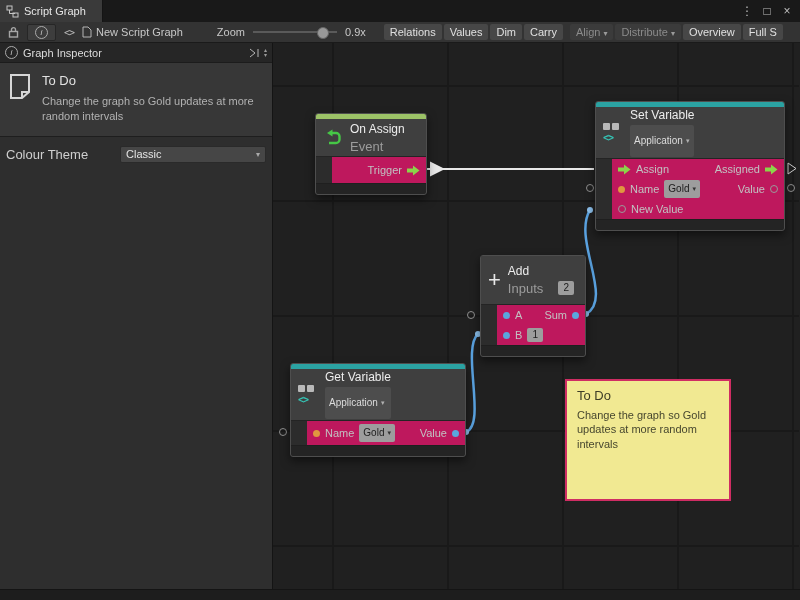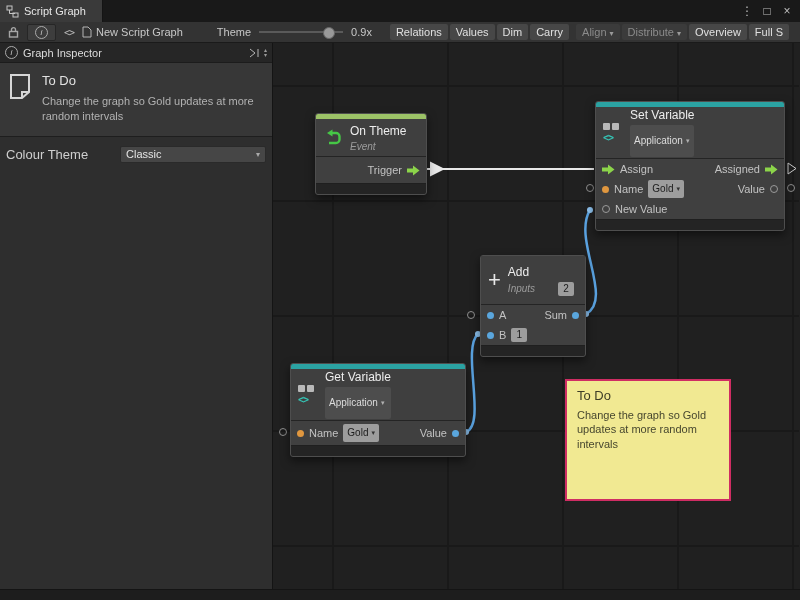--- a/index.html
+++ b/index.html
@@ -52,43 +52,43 @@
   
   .node{position:absolute;z-index:2;background:#2c2c2c;border:1px solid #4e4e4e;border-radius:3px;
         box-shadow:0 4px 10px rgba(0,0,0,.5);font-size:11px;color:#c2c2c2;box-sizing:border-box;}
   .accent{height:5px;border-radius:2px 2px 0 0;}
   .accent.green{background:#9cc267;}
   .accent.teal{background:#2ba2a2;}
   .nhead{background:#3f3f3f;display:flex;align-items:center;gap:7px;padding:0 7px;box-sizing:border-box;
          border-bottom:1px solid #242424;}
   .ncol{display:flex;flex-direction:column;gap:3px;justify-content:center;}
   .ntitle{font-size:12px;color:#ededed;}
-  .nsub{font-size:10px;color:#9c9c9c;font-style:italic;}
-  .nbody{background:#404040;}
+  .nsub{font-size:13px;color:#9c9c9c;}
+  .nbody{background:#be185d;margin-left:16px;}
   .prow{display:flex;align-items:center;gap:5px;padding:0 6px;height:20px;position:relative;}
   .nfoot{height:10px;background:#242424;border-top:1px solid #1f1f1f;border-radius:0 0 3px 3px;}
   .spacer{flex:1;}
   .dot{width:7px;height:7px;border-radius:50%;flex:0 0 auto;}
   .dot.orange{background:#e0973f;}
   .dot.blue{background:#5aa6dd;}
   .dot.open{width:6px;height:6px;background:transparent;border:1px solid #9a9a9a;}
   .chip{display:inline-flex;align-items:center;background:#9d9d9d;color:#1c1c1c;border-radius:2px;
         padding:0 4px;height:18px;font-size:10px;line-height:14px;}
   .chip .dd-ar{font-size:7px;margin-left:3px;color:#333;}
   .chip.dark{background:#4d4d4d;color:#dcdcdc;height:32px;}
   .chip.dark .txt{max-width:64px;overflow:hidden;white-space:nowrap;}
   .chip.dark .dd-ar{color:#b0b0b0;}
   .valbox{background:#9d9d9d;color:#1c1c1c;border-radius:2px;min-width:10px;text-align:center;
           font-size:10px;height:14px;line-height:14px;padding:0 3px;}
   .var-icon{display:grid;grid-template-columns:8px 8px;grid-auto-rows:9px;gap:1px;width:20px;flex:0 0 auto;}
   .var-icon .sq{width:7px;height:7px;background:#b9b9b9;border-radius:1px;}
   .var-icon .angles{grid-column:1 / span 2;color:#35c4b5;font-family:"DejaVu Sans Mono",monospace;
                     font-size:10px;font-weight:bold;letter-spacing:-1px;line-height:9px;}
   .plus-icon{font-size:22px;color:#e8e8e8;line-height:20px;flex:0 0 auto;}
-  .inputs-row{display:flex;align-items:center;gap:23px;}
+  .inputs-row{display:flex;align-items:flex-start;gap:15px;}
   
   .sticky{position:absolute;z-index:2;background:#f1e992;border:2px solid #cf2d63;box-sizing:border-box;
           padding:7px 10px;}
   .sticky-title{font-size:13px;color:#3d3d27;margin-bottom:5px;}
   .sticky-body{font-size:11px;color:#47472f;line-height:1.3;width:142px;}
   
   .bottombar{height:12px;background:#1d1d1d;border-top:1px solid #141414;}
 </style>
 </head>
 <body>
@@ -121,21 +121,21 @@
     <span class="tb-item tb-info">
       <span class="info-circ">i</span>
     </span>
     <span class="tb-item tb-code">&lt;&gt;</span>
     <span class="tb-item">
       <svg width="10" height="12" viewBox="0 0 10 12">
         <path d="M1 1 h5 l3 3 v7 h-8 z" fill="none" stroke="#b5b5b5"></path>
       </svg>
       <span>New Script Graph</span>
     </span>
-    <span class="tb-item" style="margin-left:30px">Theme</span>
+    <span class="tb-item" style="margin-left:30px">Zoom</span>
     <span class="tb-item slider">
       <span class="track"></span>
       <span class="thumb"></span>
     </span>
     <span class="tb-item">0.9x</span>
     <div class="tb-buttons">
       <span class="tbtn">Relations</span>
       <span class="tbtn">Values</span>
       <span class="tbtn">Dim</span>
       <span class="tbtn" style="margin-right:5px">Carry</span>
@@ -205,21 +205,21 @@
       </svg>
 
       <div class="node" style="left:42px;top:70px;width:112px">
         <div class="accent green"></div>
         <div class="nhead" style="height:38px">
           <svg width="20" height="20" viewBox="0 0 20 20">
             <path d="M6 15 H13 a3.5 3.5 0 0 0 3.5 -3.5 V8.5 A3.5 3.5 0 0 0 13 5 H9" fill="none" stroke="#46c746" stroke-width="2.4"></path>
             <polygon points="9.5,1.5 9.5,8.5 4,5" fill="#46c746"></polygon>
           </svg>
           <div class="ncol">
-            <div class="ntitle">On Theme</div>
+            <div class="ntitle">On Assign</div>
             <div class="nsub">Event</div>
           </div>
         </div>
         <div class="nbody">
           <div class="prow" style="height:26px;justify-content:flex-end">
             <span>Trigger</span>
             <svg width="13" height="11" viewBox="0 0 13 11">
               <polygon points="0,3.5 6,3.5 6,0.5 12.5,5.5 6,10.5 6,7.5 0,7.5" fill="#8cd44a"></polygon>
             </svg>
           </div>

